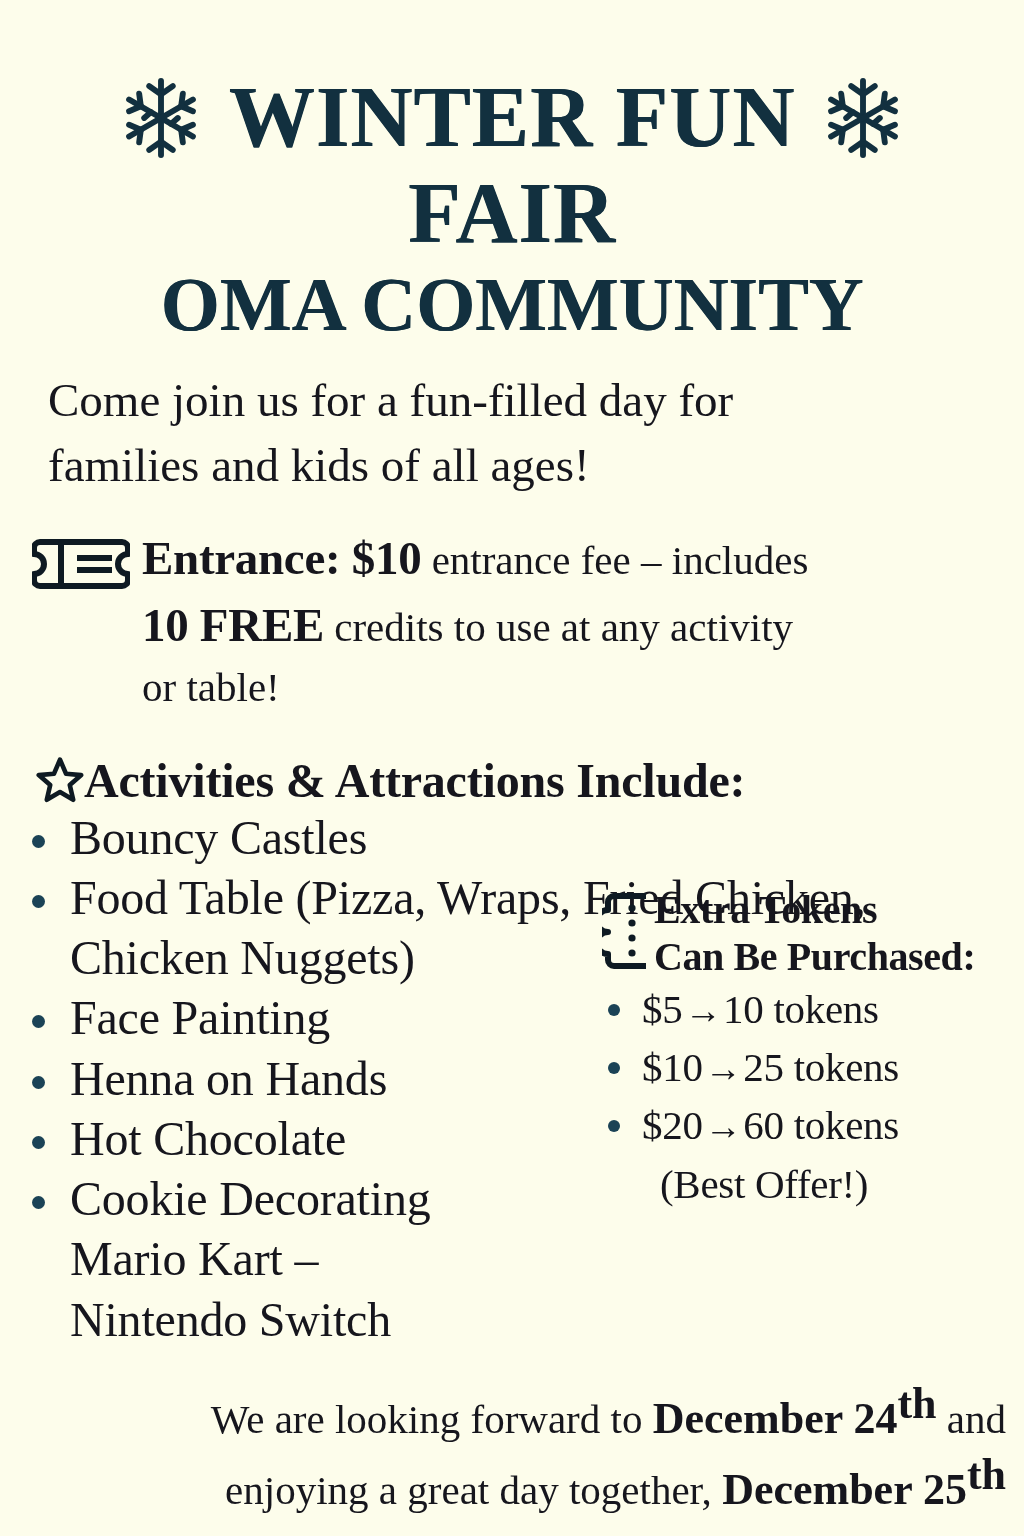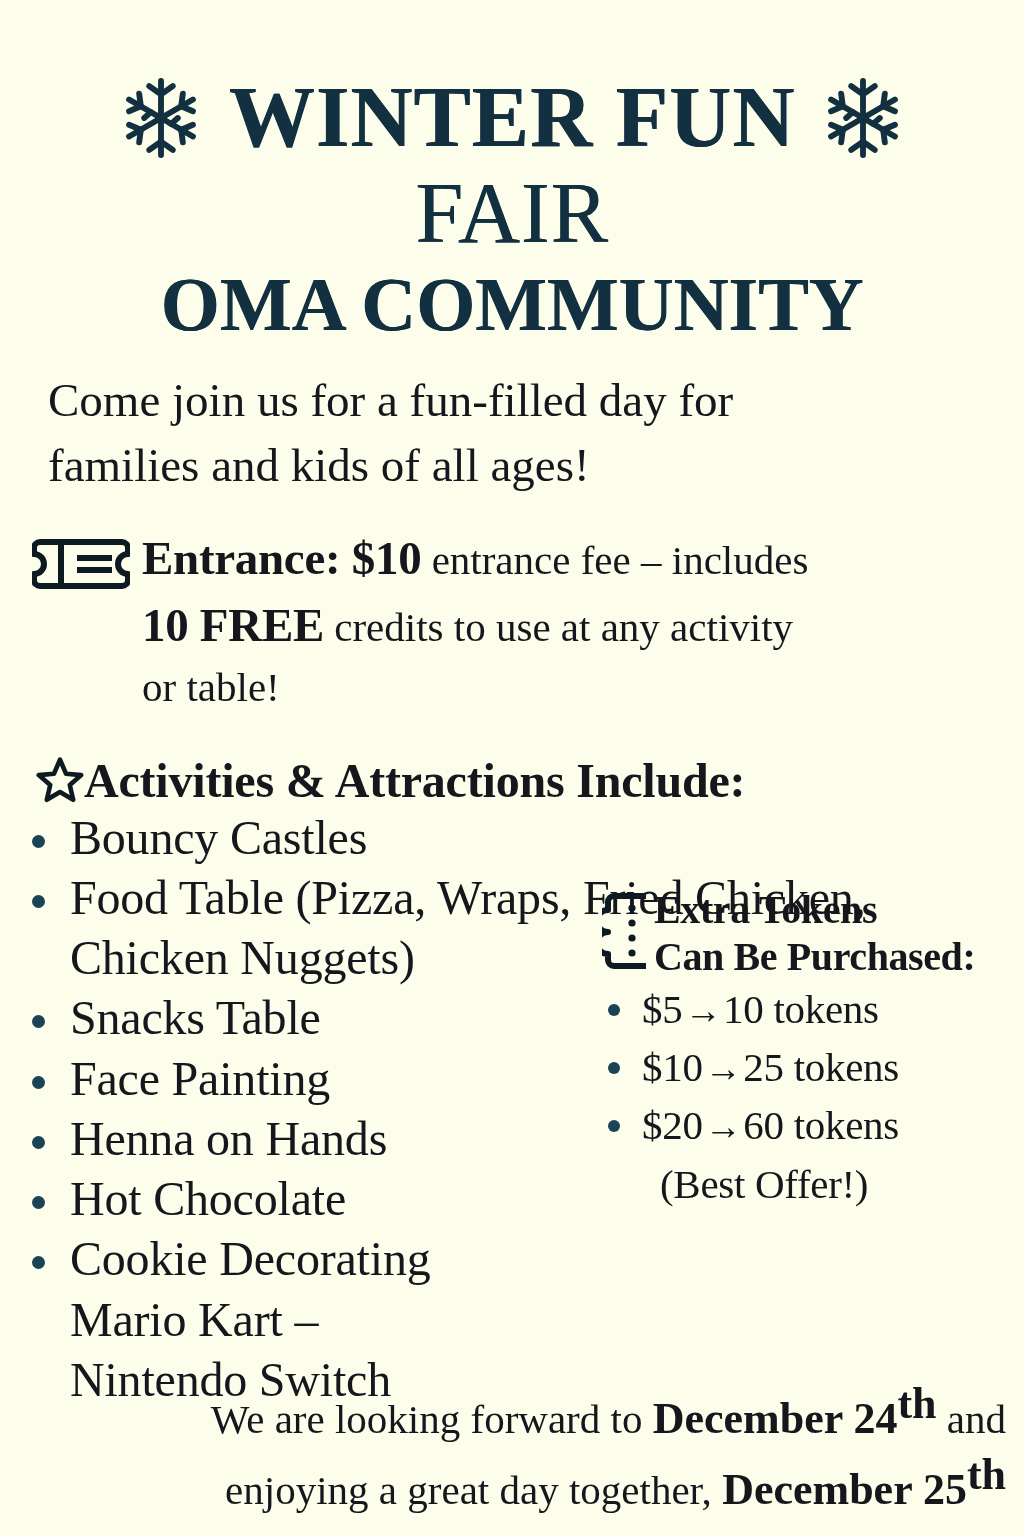--- a/index.html
+++ b/index.html
@@ -44,21 +44,21 @@
   }
   .snowflake {
     flex: 0 0 auto;
     width: 84px;
     height: 84px;
     display: block;
   }
   .title-second {
     text-align: center;
     font-size: 86px;
-    font-weight: normal;
+    font-weight: bold;
     line-height: 1.0;
     letter-spacing: 1px;
     margin-top: 4px;
     text-shadow: 0.5px 0 0 #12303f;
   }
   .title-third {
     text-align: center;
     font-size: 76px;
     font-weight: bold;
     line-height: 1.0;
@@ -323,21 +323,20 @@
     </span>
     <span class="act-head-label">Activities &amp; Attractions Include:</span>
   </div>
 
   <div class="cols">
 
     <ul class="plain act-list">
       <li>Bouncy Castles</li>
       <li>Food Table (Pizza, Wraps, Fried Chicken,</li>
       <li class="nobullet">Chicken Nuggets)</li>
-      <li>Snacks Table</li>
       <li>Face Painting</li>
       <li>Henna on Hands</li>
       <li>Hot Chocolate</li>
       <li>Cookie Decorating</li>
       <li class="nobullet">Mario Kart –</li>
       <li class="nobullet">Nintendo Switch</li>
     </ul>
 
     <div class="token-box">
       <div class="token-head">

